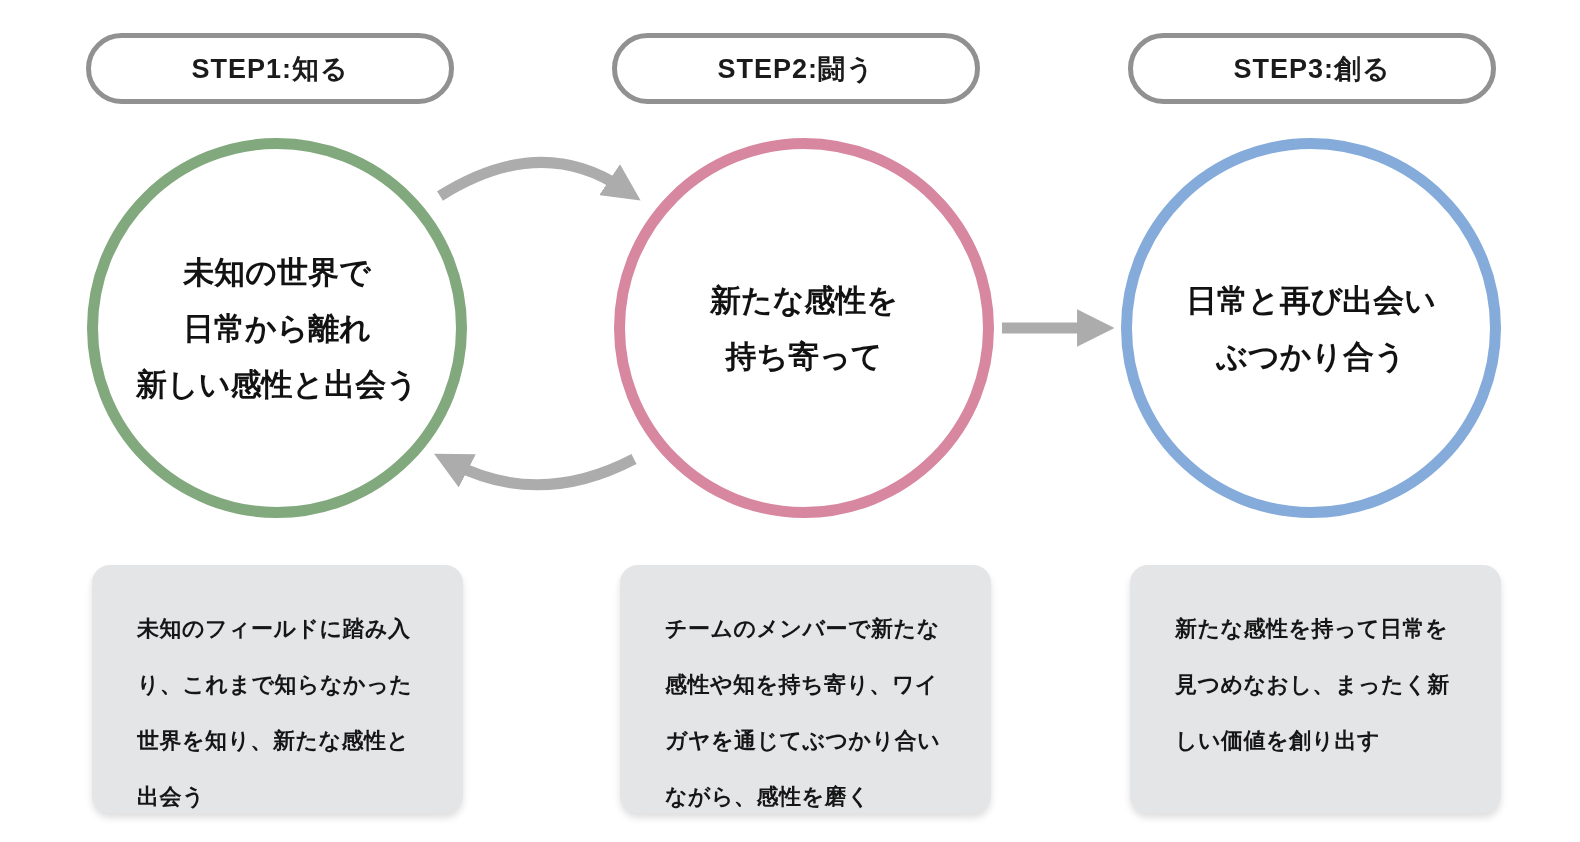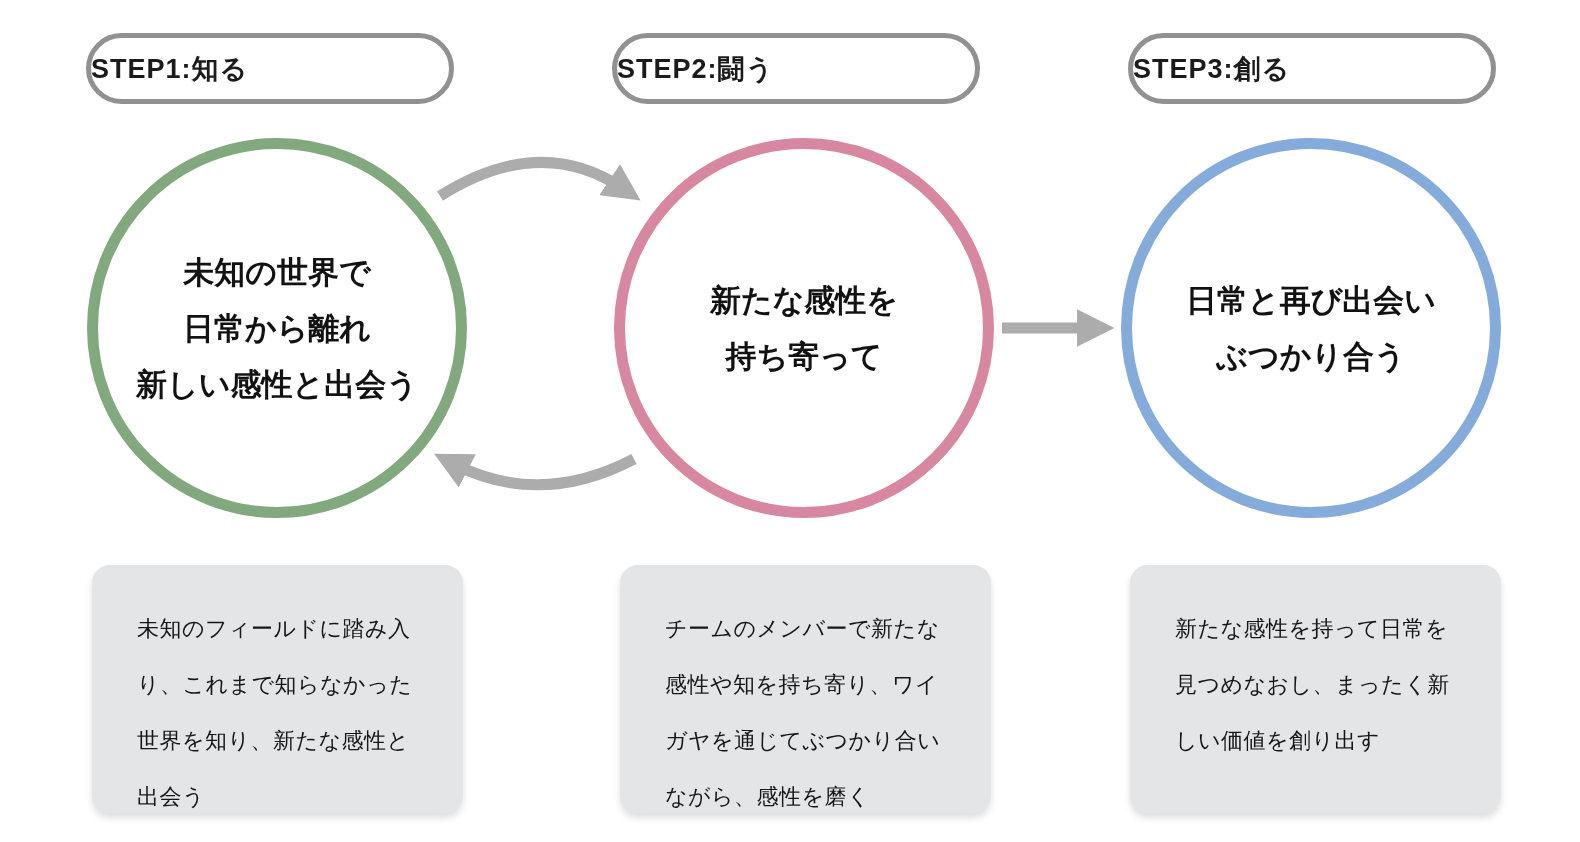--- a/index.html
+++ b/index.html
@@ -19,20 +19,21 @@
     position: absolute;
     top: 33px;
     width: 368px;
     height: 71px;
     box-sizing: border-box;
     background: #ffffff;
     border: 5px solid #919191;
     border-radius: 38px;
     display: flex;
     align-items: center;
+    justify-content: center;
     font-size: 27px;
     font-weight: bold;
     color: #1b1b1b;
     letter-spacing: 1px;
   }
   .circle {
     position: absolute;
     top: 138px;
     width: 380px;
     height: 380px;
@@ -57,21 +58,21 @@
     position: absolute;
     top: 565px;
     width: 371px;
     height: 248px;
     box-sizing: border-box;
     background: #e4e5e7;
     border-radius: 18px;
     box-shadow: 0 5px 7px rgba(0,0,0,0.13);
     padding: 36px 45px 0 45px;
     font-size: 22px;
-    font-weight: normal;
+    font-weight: bold;
     line-height: 56px;
     letter-spacing: 0.5px;
     color: #161616;
   }
   .col1 .step-header { left: 86px; }
   .col1 .circle      { left: 87px; }
   .col1 .desc-box    { left: 92px; }
   .col2 .step-header { left: 612px; }
   .col2 .circle      { left: 614px; }
   .col2 .desc-box    { left: 620px; }

